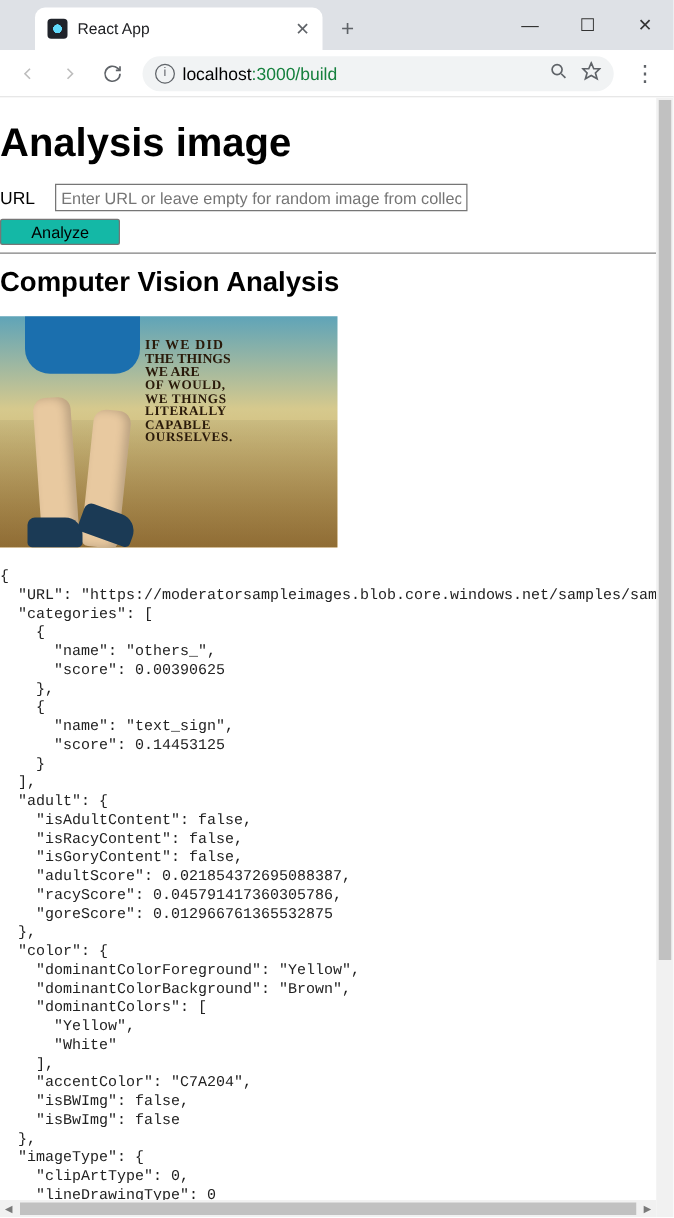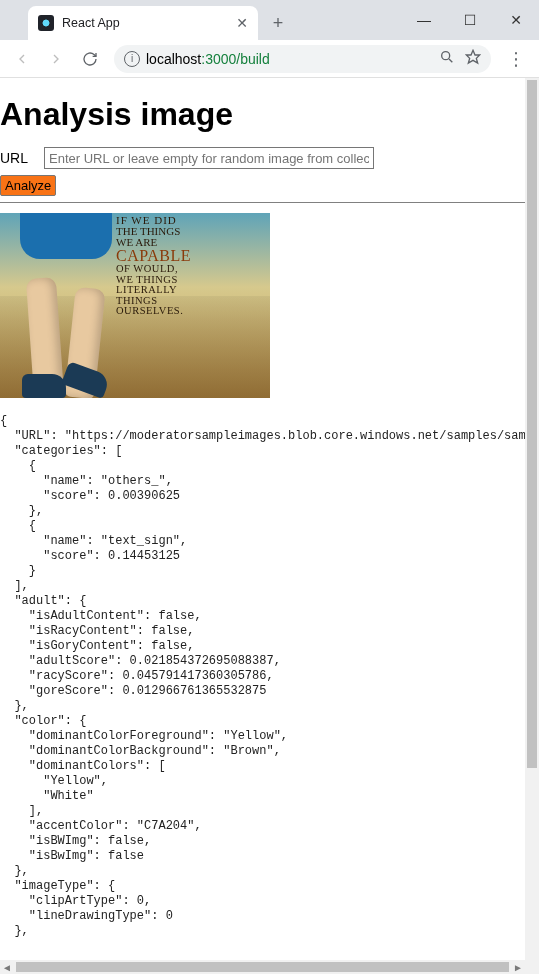--- a/index.html
+++ b/index.html
@@ -130,23 +130,23 @@
       flex:1; max-width: 330px;
       border:1px solid #767676;
       height: 22px;
       font-size: 13px;
       padding: 0 4px;
       color: #757575;
       background:#fff;
     }
     .analyze-btn {
       border:1px solid #767676;
-      background:#f97316;
+      background:#14b8a6;
       font-size: 13px;
-      padding: 2px 4px;
+      padding: 2px 24px;
       margin-top: 2px;
       border-radius: 2px;
     }
     hr.rule {
       border: none; border-top: 1px solid #808080;
       margin: 6px 0 10px 0;
     }
     h2.section-title {
       font-size: 22px;
       font-weight: 700;
@@ -174,23 +174,23 @@
       position:absolute; width:44px; height:24px; background:#1b3a55;
       border-radius: 6px 14px 4px 4px; bottom:0;
     }
     .thumb .shoe.l { left:22px; }
     .thumb .shoe.r { left:64px; bottom:6px; transform: rotate(20deg); }
     .thumb .shorts {
       position:absolute; left:20px; top:0; width:92px; height:46px;
       background:#1b6fae; border-radius: 0 0 20px 20px;
     }
     .thumb .quote {
-      position:absolute; right:14px; top:2px; width:140px;
+      position:absolute; right:14px; top:18px; width:140px;
       font-family: Georgia, "Times New Roman", serif;
-      font-weight:400; color:#2a1a0a; line-height:1.0;
+      font-weight:700; color:#2a1a0a; line-height:1.0;
     }
     .thumb .quote .l1 { font-size:11px; letter-spacing:1px; }
     .thumb .quote .big { font-size:30px; letter-spacing:1px; color:#6a2a0a; }
     .thumb .quote .l2 { font-size:11px; }
     .thumb .quote .cap { font-size:16px; color:#8a3a0a; letter-spacing:0.5px; }
     .thumb .quote .sm { font-size:10.5px; letter-spacing:0.5px; }
 
     .json-dump {
       font-family: "Menlo","Consolas","Courier New",monospace;
       font-size: 12px;
@@ -293,37 +293,37 @@
       <h1 class="page-title">Analysis image</h1>
 
       <div class="url-row">
         <span class="url-label">URL</span>
         <input class="url-input" placeholder="Enter URL or leave empty for random image from collection" style="">
       </div>
       <button class="analyze-btn">Analyze</button>
 
       <hr class="rule">
 
+      <h2 class="section-title">Computer Vision Analysis</h2>
 
       <div class="thumb">
         <div class="road"></div>
         <div class="shorts"></div>
         <div class="leg l"></div>
           <div class="leg r"></div>
         <div class="shoe l"></div>
           <div class="shoe r"></div>
         <div class="quote">
           <div class="l1">IF WE DID</div>
           <div class="l2">THE THINGS</div>
           <div class="l2">WE ARE</div>
-          <div class="cap">CAPABLE</div>
           <div class="sm">OF WOULD,</div>
           <div class="sm">WE THINGS</div>
           <div class="sm">LITERALLY</div>
-          <div class="sm">THINGS</div>
+          <div class="sm">CAPABLE</div>
           <div class="sm">OURSELVES.</div>
         </div>
       </div>
 
       <div class="json-dump" id="json-dump">{
   "URL": "https://moderatorsampleimages.blob.core.windows.net/samples/sample2.jpg",
   "categories": [
     {
       "name": "others_",
       "score": 0.00390625

